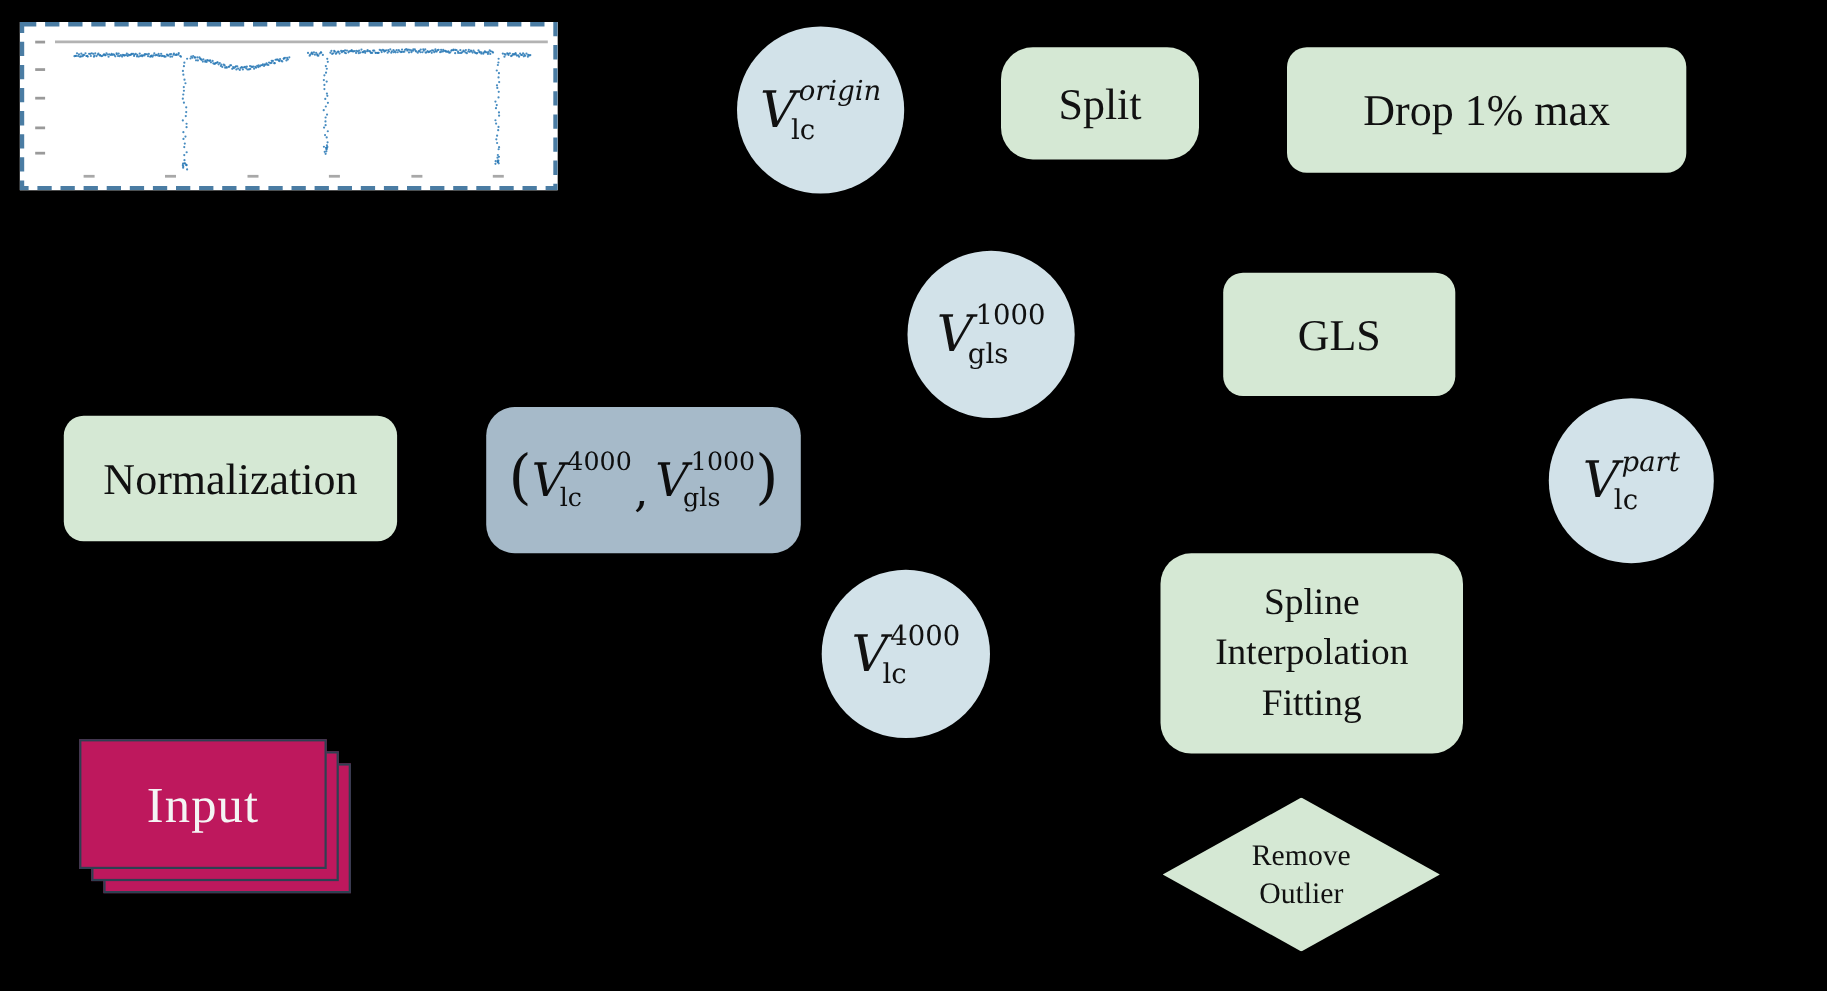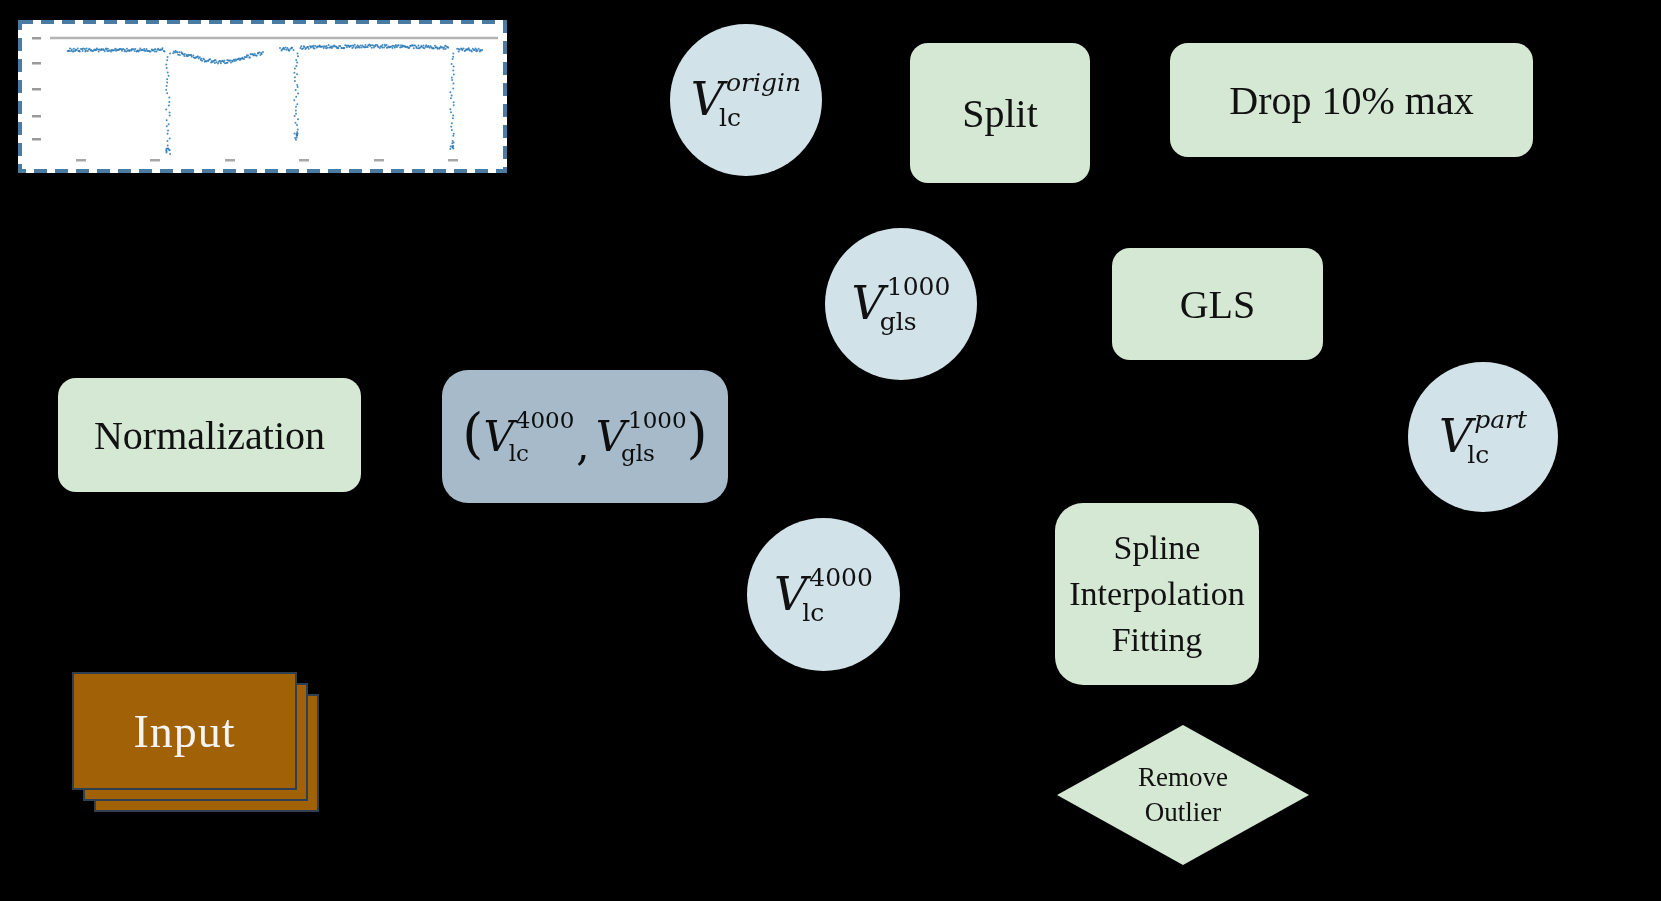--- a/index.html
+++ b/index.html
@@ -62,21 +62,21 @@
   }
   .plot-frame svg{position:absolute;left:0;top:0;}
 
   
   .spline{font-size:34px;line-height:1.35;border-radius:28px;}
 
   
   .input-stack{position:absolute;left:72px;top:672px;width:250px;height:142px;}
   .sheet{
     position:absolute;width:225px;height:118px;
-    background:#a16207;border:2px solid #2e4052;box-sizing:border-box;
+    background:#be185d;border:2px solid #2e4052;box-sizing:border-box;
   }
   .sheet-front{display:flex;align-items:center;justify-content:center;}
   .input-label{color:#f4f4f4;font-size:46px;letter-spacing:1px;}
 </style>
 </head>
 <body>
 
 <div id="canvas">
 
   <div class="plot-frame">
@@ -657,26 +657,26 @@
   <div class="circle" style="left:670px;top:24px;width:152px;height:152px;">
     <span class="mv">
       <span class="mbase">V</span>
       <span class="mscripts">
         <span class="msup it">origin</span>
         <span class="msub">lc</span>
       </span>
     </span>
   </div>
 
-  <div class="process" style="left:910px;top:43px;width:180px;height:140px;">
+  <div class="process" style="left:910px;top:43px;width:180px;height:102px;border-radius:29px;">
     <span>Split</span>
   </div>
 
   <div class="process" style="left:1170px;top:43px;width:363px;height:114px;">
-    <span>Drop 10% max</span>
+    <span>Drop 1% max</span>
   </div>
 
   <div class="circle" style="left:825px;top:228px;width:152px;height:152px;">
     <span class="mv">
       <span class="mbase">V</span>
       <span class="mscripts">
         <span class="msup">1000</span>
         <span class="msub">gls</span>
       </span>
     </span>
@@ -723,21 +723,21 @@
   <div class="circle" style="left:747px;top:518px;width:153px;height:153px;">
     <span class="mv">
       <span class="mbase">V</span>
       <span class="mscripts">
         <span class="msup">4000</span>
         <span class="msub">lc</span>
       </span>
     </span>
   </div>
 
-  <div class="process spline" style="left:1055px;top:503px;width:204px;height:182px;">
+  <div class="process spline" style="left:1055px;top:503px;width:275px;height:182px;">
     <span style="display:block;width:215px;">Spline Interpolation Fitting</span>
   </div>
 
   <div class="input-stack">
     <div class="sheet" style="left:22px;top:22px;"></div>
     <div class="sheet" style="left:11px;top:11px;"></div>
     <div class="sheet sheet-front" style="left:0;top:0;">
       <span class="input-label">Input</span>
     </div>
   </div>

